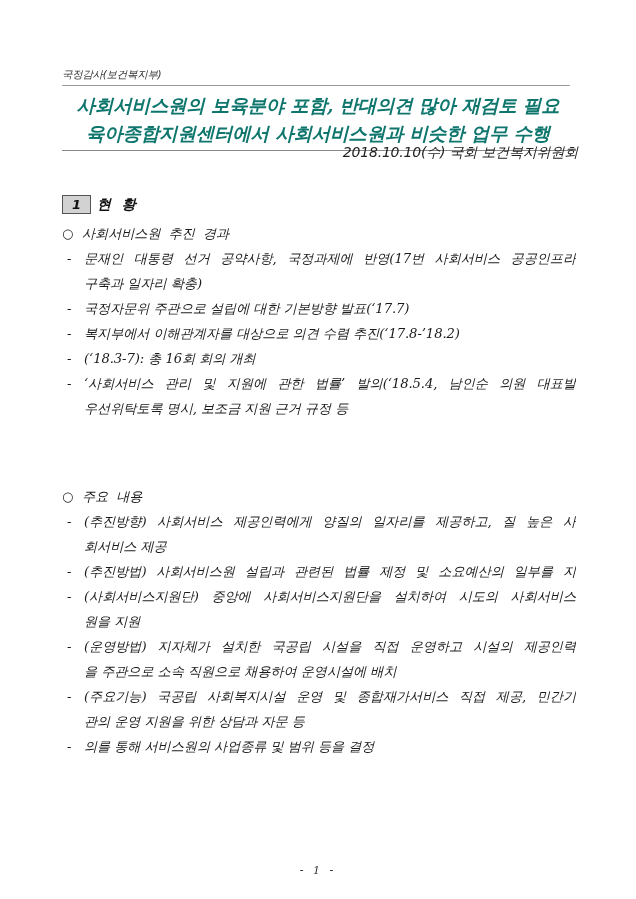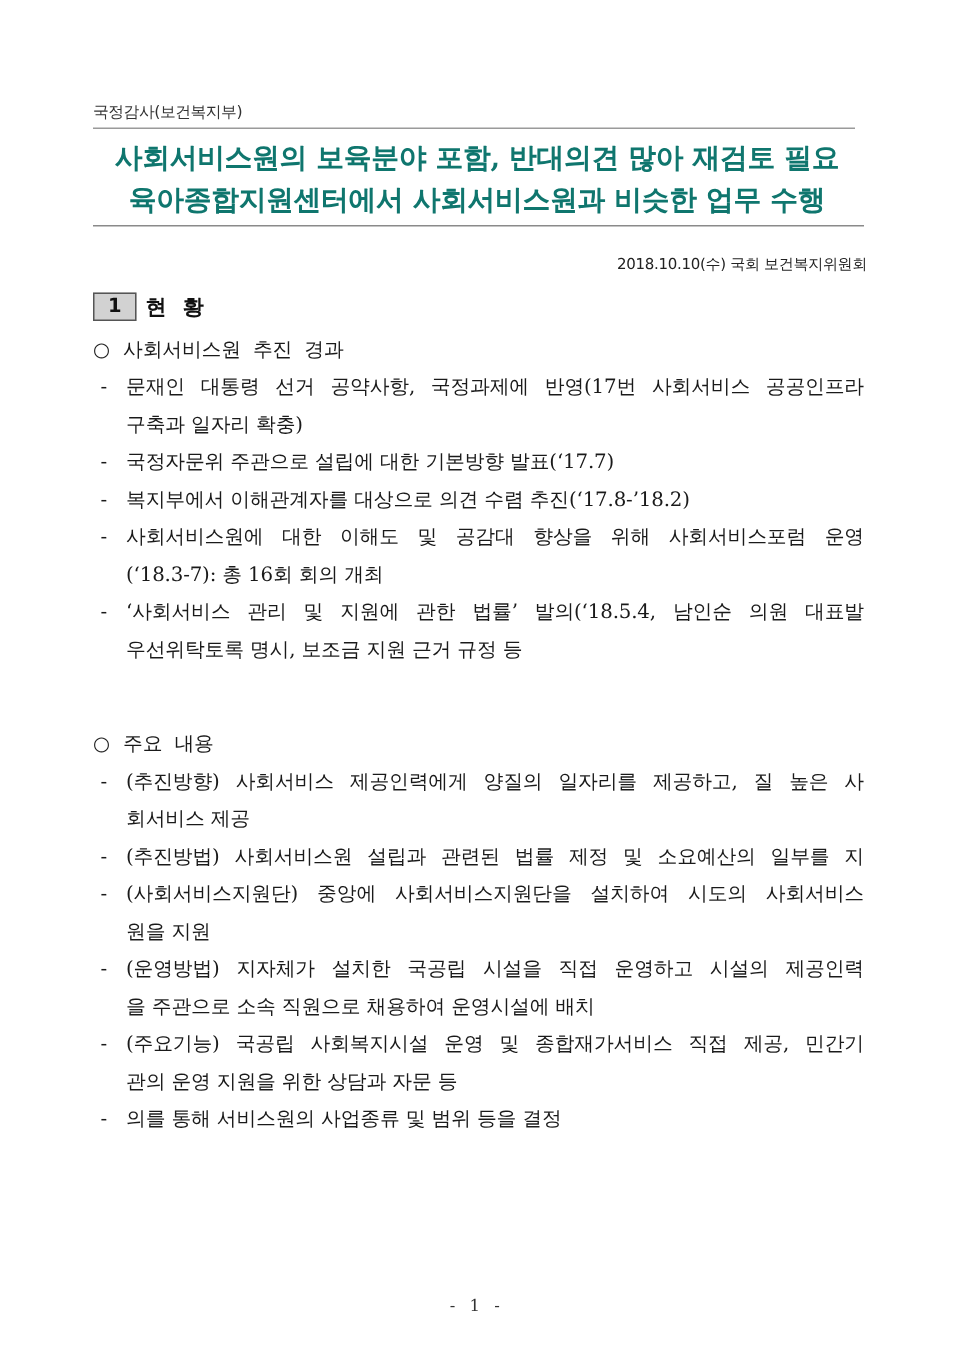--- a/index.html
+++ b/index.html
@@ -13,20 +13,21 @@
       position: relative;
       overflow: hidden;
       color: #1a1a1a;
       font-family: "DejaVu Serif", "Liberation Serif", serif;
     }
     .page {
       position: absolute;
       left: 0; top: 0;
       width: 636px;
       height: 899px;
+      font-style: italic;
     }
     .running-header {
       position: absolute;
       left: 62px;
       top: 68px;
       width: 508px;
       font-family: "DejaVu Sans", "Liberation Sans", sans-serif;
       font-size: 10.5px;
       color: #333;
       letter-spacing: -0.3px;
@@ -53,23 +54,23 @@
     .title-rule {
       position: absolute;
       left: 62px;
       top: 150px;
       width: 514px;
       border-top: 1px solid #8a8a8a;
     }
     .dateline {
       position: absolute;
       right: 58px;
-      top: 169px;
-      font-family: "DejaVu Sans", "Liberation Sans", sans-serif;
-      font-size: 10px;
+      top: 144px;
+      font-family: "DejaVu Sans", "Liberation Sans", sans-serif;
+      font-size: 14px;
       color: #222;
       letter-spacing: -0.2px;
       white-space: nowrap;
     }
     .section-heading {
       position: absolute;
       left: 62px;
       top: 195px;
       display: flex;
       align-items: center;
@@ -191,21 +192,20 @@
       <span class="dash-line last">국정자문위 주관으로 설립에 대한 기본방향 발표(‘17.7)</span>
     </div>
 
     <div class="dash-item">
       <span class="dash-mark">-</span>
       <span class="dash-line last">복지부에서 이해관계자를 대상으로 의견 수렴 추진(‘17.8-’18.2)</span>
     </div>
 
     <div class="dash-item">
       <span class="dash-mark">-</span>
-      <span class="dash-line">사회서비스원에 대한 이해도 및 공감대 향상을 위해 사회서비스포럼 운영</span>
       <span class="dash-line last">(‘18.3-7): 총 16회 회의 개최</span>
     </div>
 
     <div class="dash-item">
       <span class="dash-mark">-</span>
       <span class="dash-line">‘사회서비스 관리 및 지원에 관한 법률’ 발의(‘18.5.4, 남인순 의원 대표발</span>
       <span class="dash-line last">우선위탁토록 명시, 보조금 지원 근거 규정 등</span>
     </div>
   </div>
 

